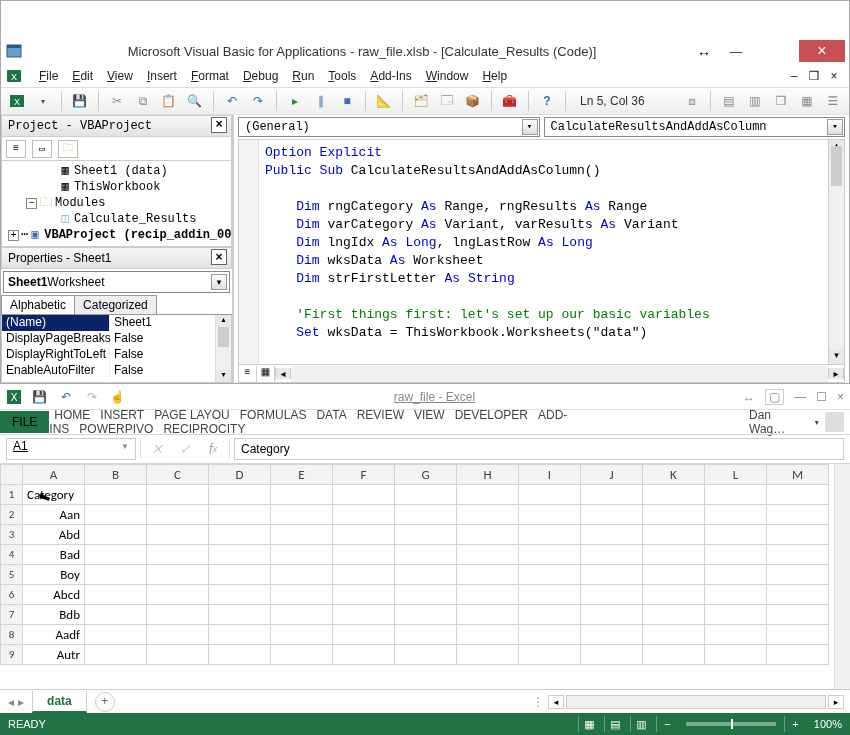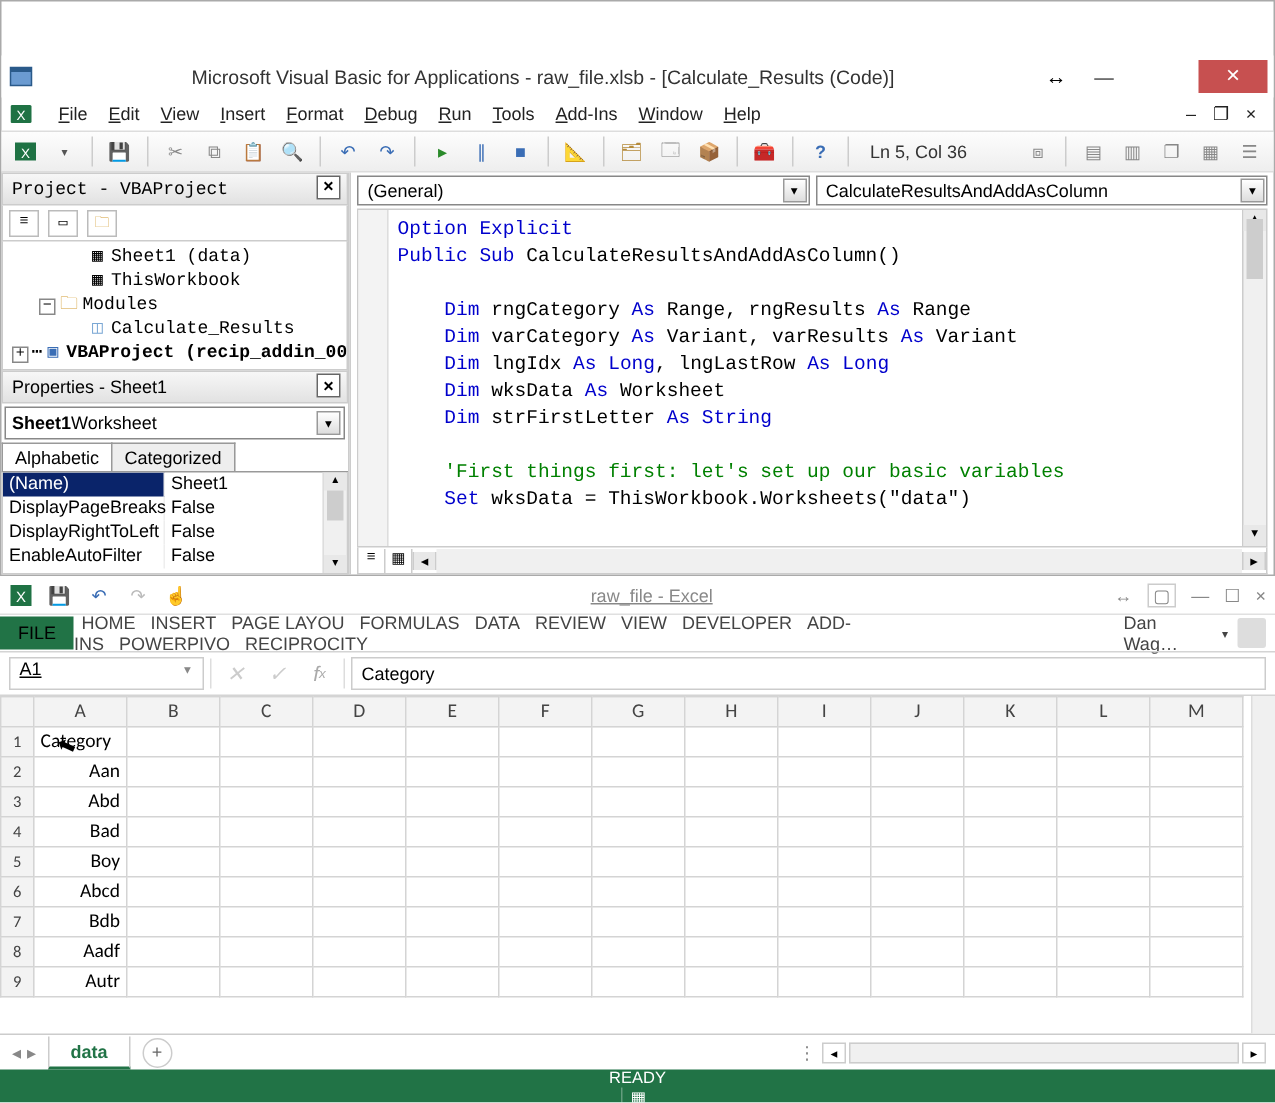--- a/index.html
+++ b/index.html
@@ -52,21 +52,21 @@
   .prop-tab.inactive { background: #eee; }
   .prop-grid { flex: 1; border: 1px solid #ccc; border-top:none; overflow: auto; font-size:12px;}
   .prop-row { display: flex; height: 16px; }
   .prop-row .pn { width: 108px; padding-left: 4px; border-right: 1px solid #eee;}
   .prop-row .pv { flex: 1; padding-left: 4px; }
   .prop-row.sel .pn { background: #0a246a; color: #fff; }
   .pg-scroll{width:16px;}
 
   
   .code-pane { flex: 1; display: flex; flex-direction: column; border-left:1px solid #ccc;}
-  .code-combos { height: 24px; display: flex; gap: 4px; padding: 2px 4px; }
+  .code-combos { height: 24px; display: flex; gap: 4px; padding: 2px 4px; font-family: Liberation Mono, monospace; }
   .code-combo { flex: 1; border: 1px solid #888; height: 20px; display: flex; align-items: center; padding: 0 6px; position: relative; background:#fff;}
   .code-combo .dd { position: absolute; right: 1px; top: 1px; width: 16px; height: 16px; border: 1px solid #999; background: linear-gradient(#fff,#ddd); text-align:center; font-size:9px; line-height:15px;}
   .code-area-wrap { flex: 1; display: flex; border: 1px solid #ccc; margin:0 4px; min-height:0; background:#fff;}
   .code-margin { width: 20px; border-right: 1px solid #ddd; background:#f3f3f3;}
   .code-text { flex: 1; font-family: Consolas, "Courier New", monospace; font-size: 13px; padding: 4px 6px; line-height: 18px; white-space: pre; overflow: hidden;}
   .code-scroll { width: 16px; background: #f0f0f0; border-left:1px solid #ccc; position:relative;}
   .code-scroll .thumb{position:absolute; top:6px; left:2px; right:2px; height:40px; background:#cdcdcd;}
   .code-scroll .arr{position:absolute; left:0; right:0; height:14px; text-align:center; font-size:9px; background:#e8e8e8;}
   .code-scroll .arr.dn{bottom:0;}
   .kw-blue { color: #0000cc; }
@@ -116,21 +116,21 @@
   
   .xl-sheets { height:24px; display:flex; align-items:center; border-top:1px solid #ccc; font-size:12px;}
   .xl-sheets .nav{display:flex; gap:4px; padding:0 8px; color:#888;}
   .xl-sheets .sheet-tab{padding:3px 14px; border:1px solid #ccc; border-bottom:none; background:#fff; color:#217346; font-weight:bold; border-top:none; border-bottom:2px solid #217346;}
   .xl-sheets .add{width:20px;height:20px;border:1px solid #ccc;border-radius:50%;text-align:center;line-height:17px;margin-left:8px;color:#666;}
   .xl-sheets .hscroll{flex:1; display:flex; justify-content:flex-end; padding-right:6px;}
   .xl-sheets .hscroll .track{width:260px;height:14px;border:1px solid #ccc;background:#f0f0f0;margin:0 2px;}
   .xl-sheets .hscroll .btn{width:16px;height:14px;border:1px solid #ccc;text-align:center;font-size:9px;line-height:12px;}
 
   
-  .xl-status { height:22px; background:#217346; color:#fff; display:flex; align-items:center; padding:0 8px; font-size:11px;flex-direction:column;}
+  .xl-status { height:22px; background:#217346; color:#fff; display:flex; align-items:center; padding:0 8px; font-size:11px;}
   .xl-status .spacer{flex:1;}
   .xl-status .view-btn{width:22px;height:16px;margin:0 2px;display:inline-flex;align-items:center;justify-content:center;border-left:1px solid rgba(255,255,255,.3);}
   .xl-status .zoom-track{width:90px;height:4px;background:rgba(255,255,255,.4);margin:0 6px;position:relative;}
   .xl-status .zoom-thumb{position:absolute;left:50%;top:-3px;width:2px;height:10px;background:#fff;}
 </style>
 </head>
 <body>
 
 <div class="vbe">
   <div class="vbe-title">

